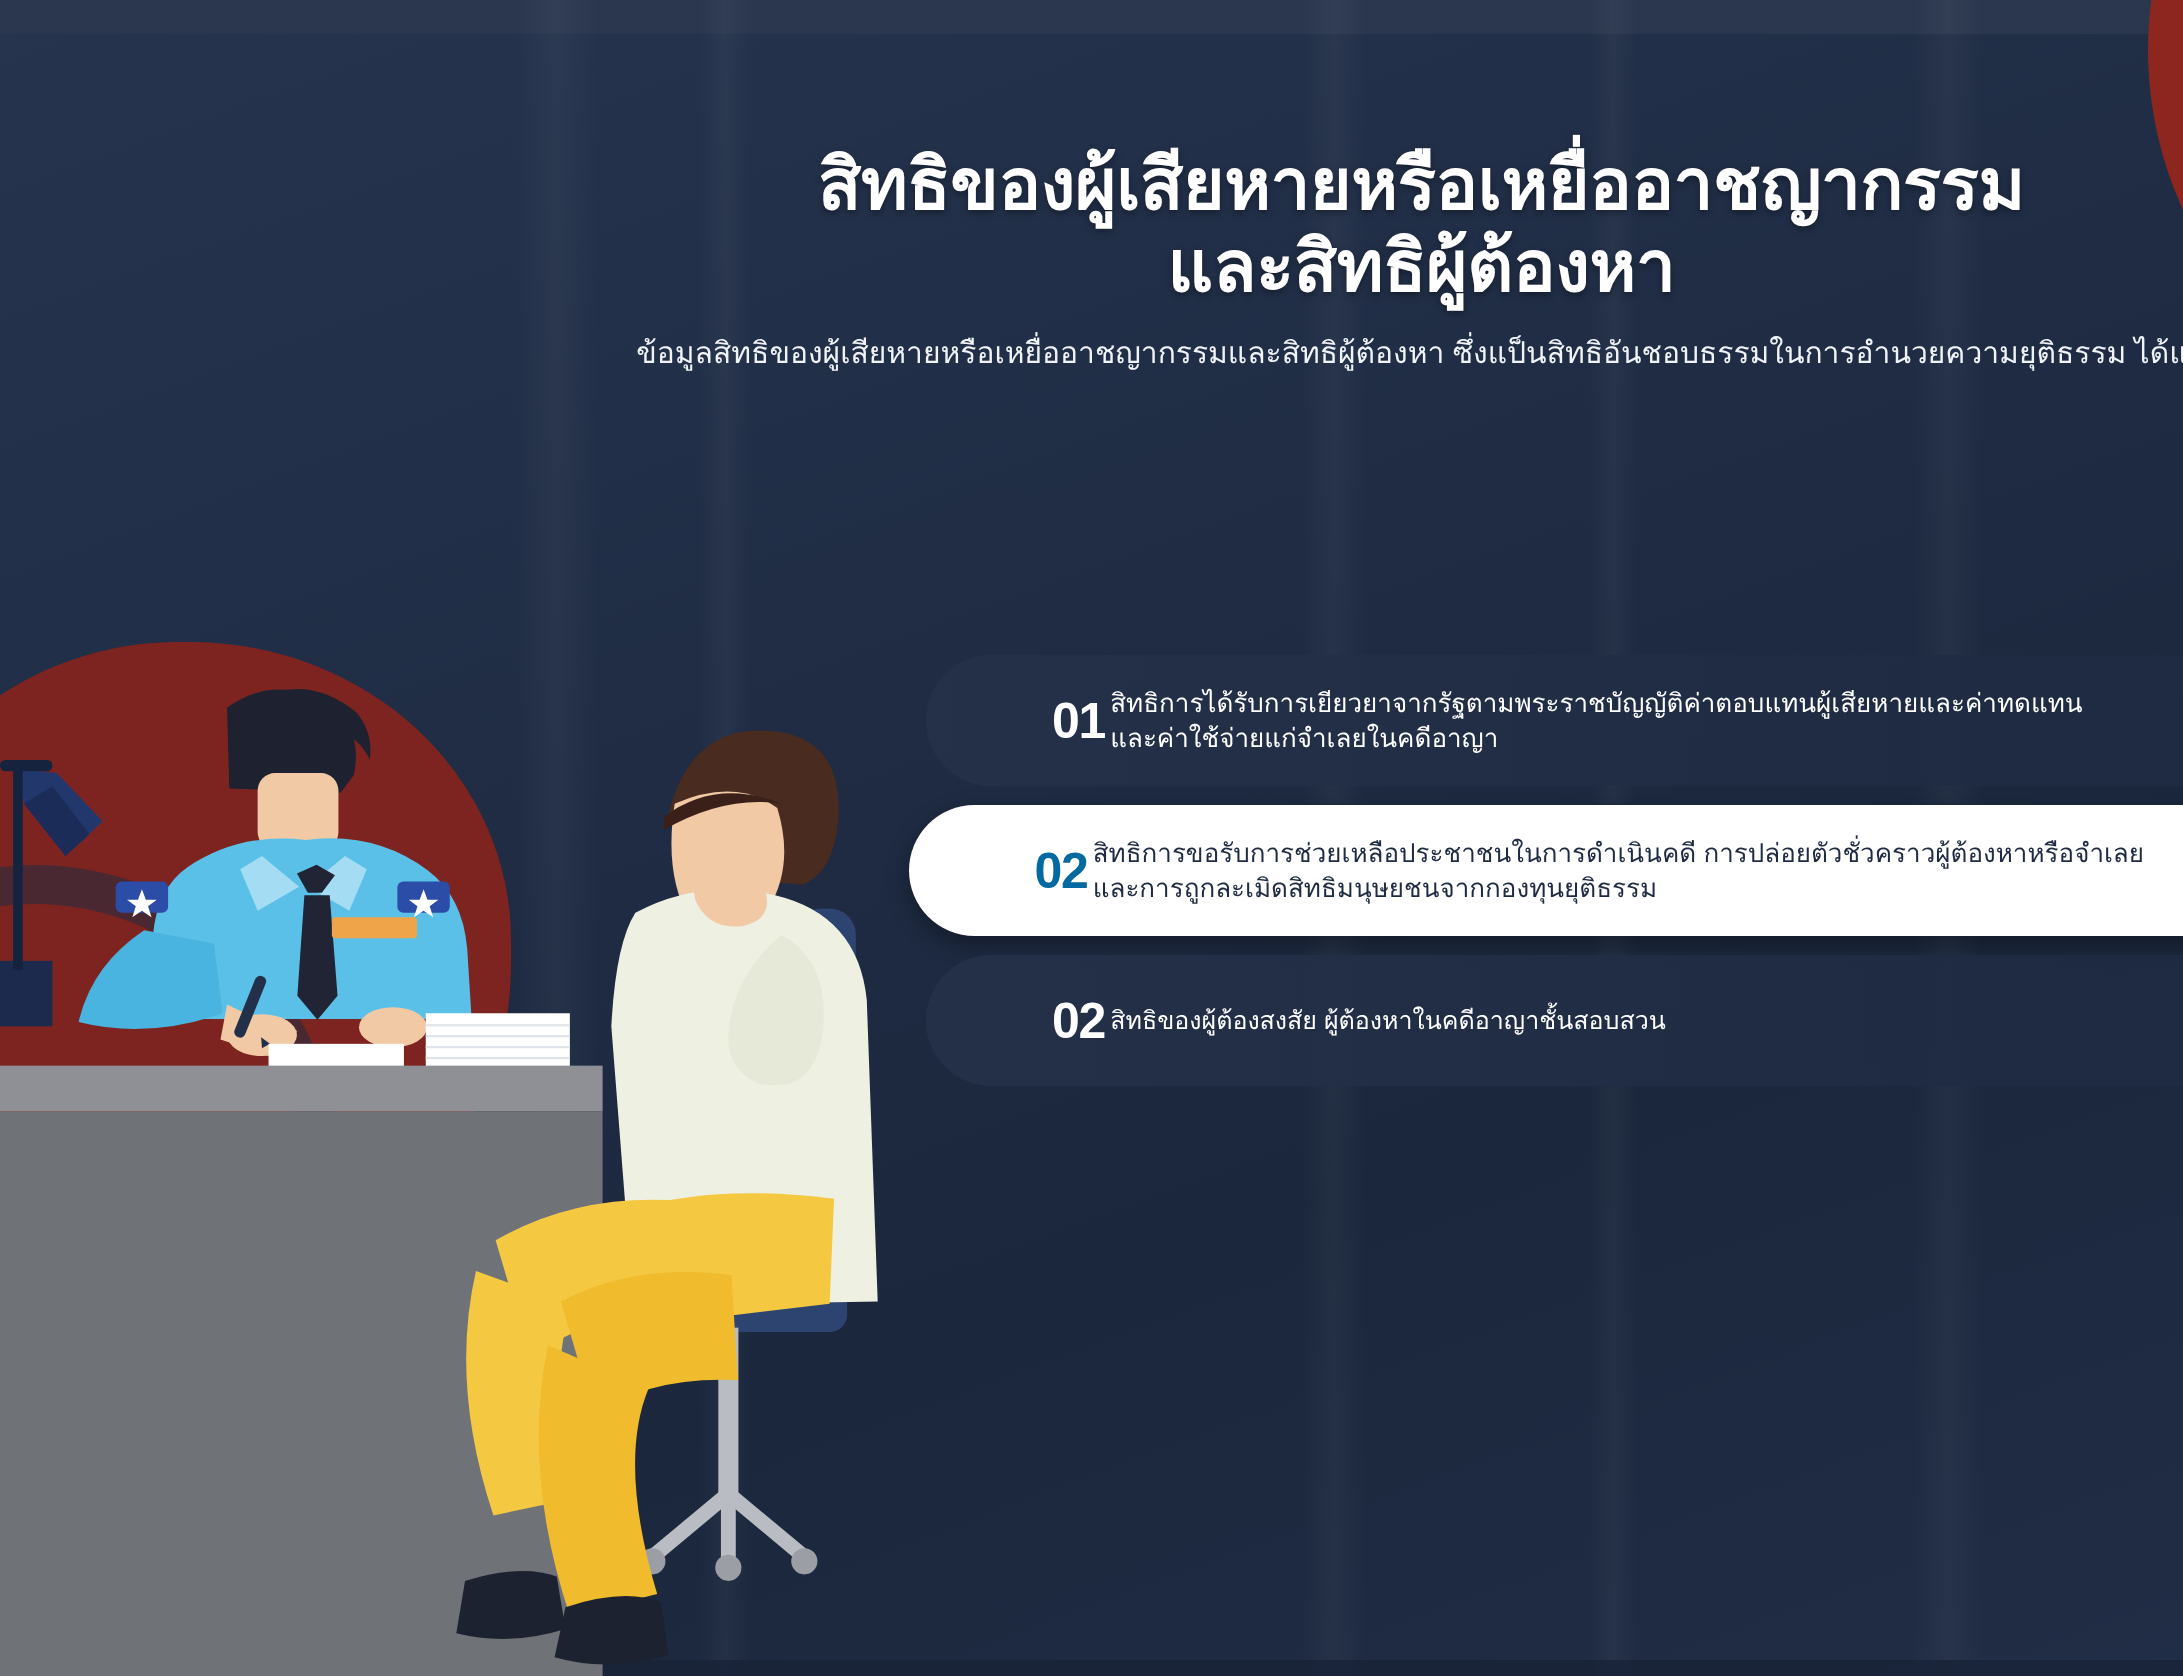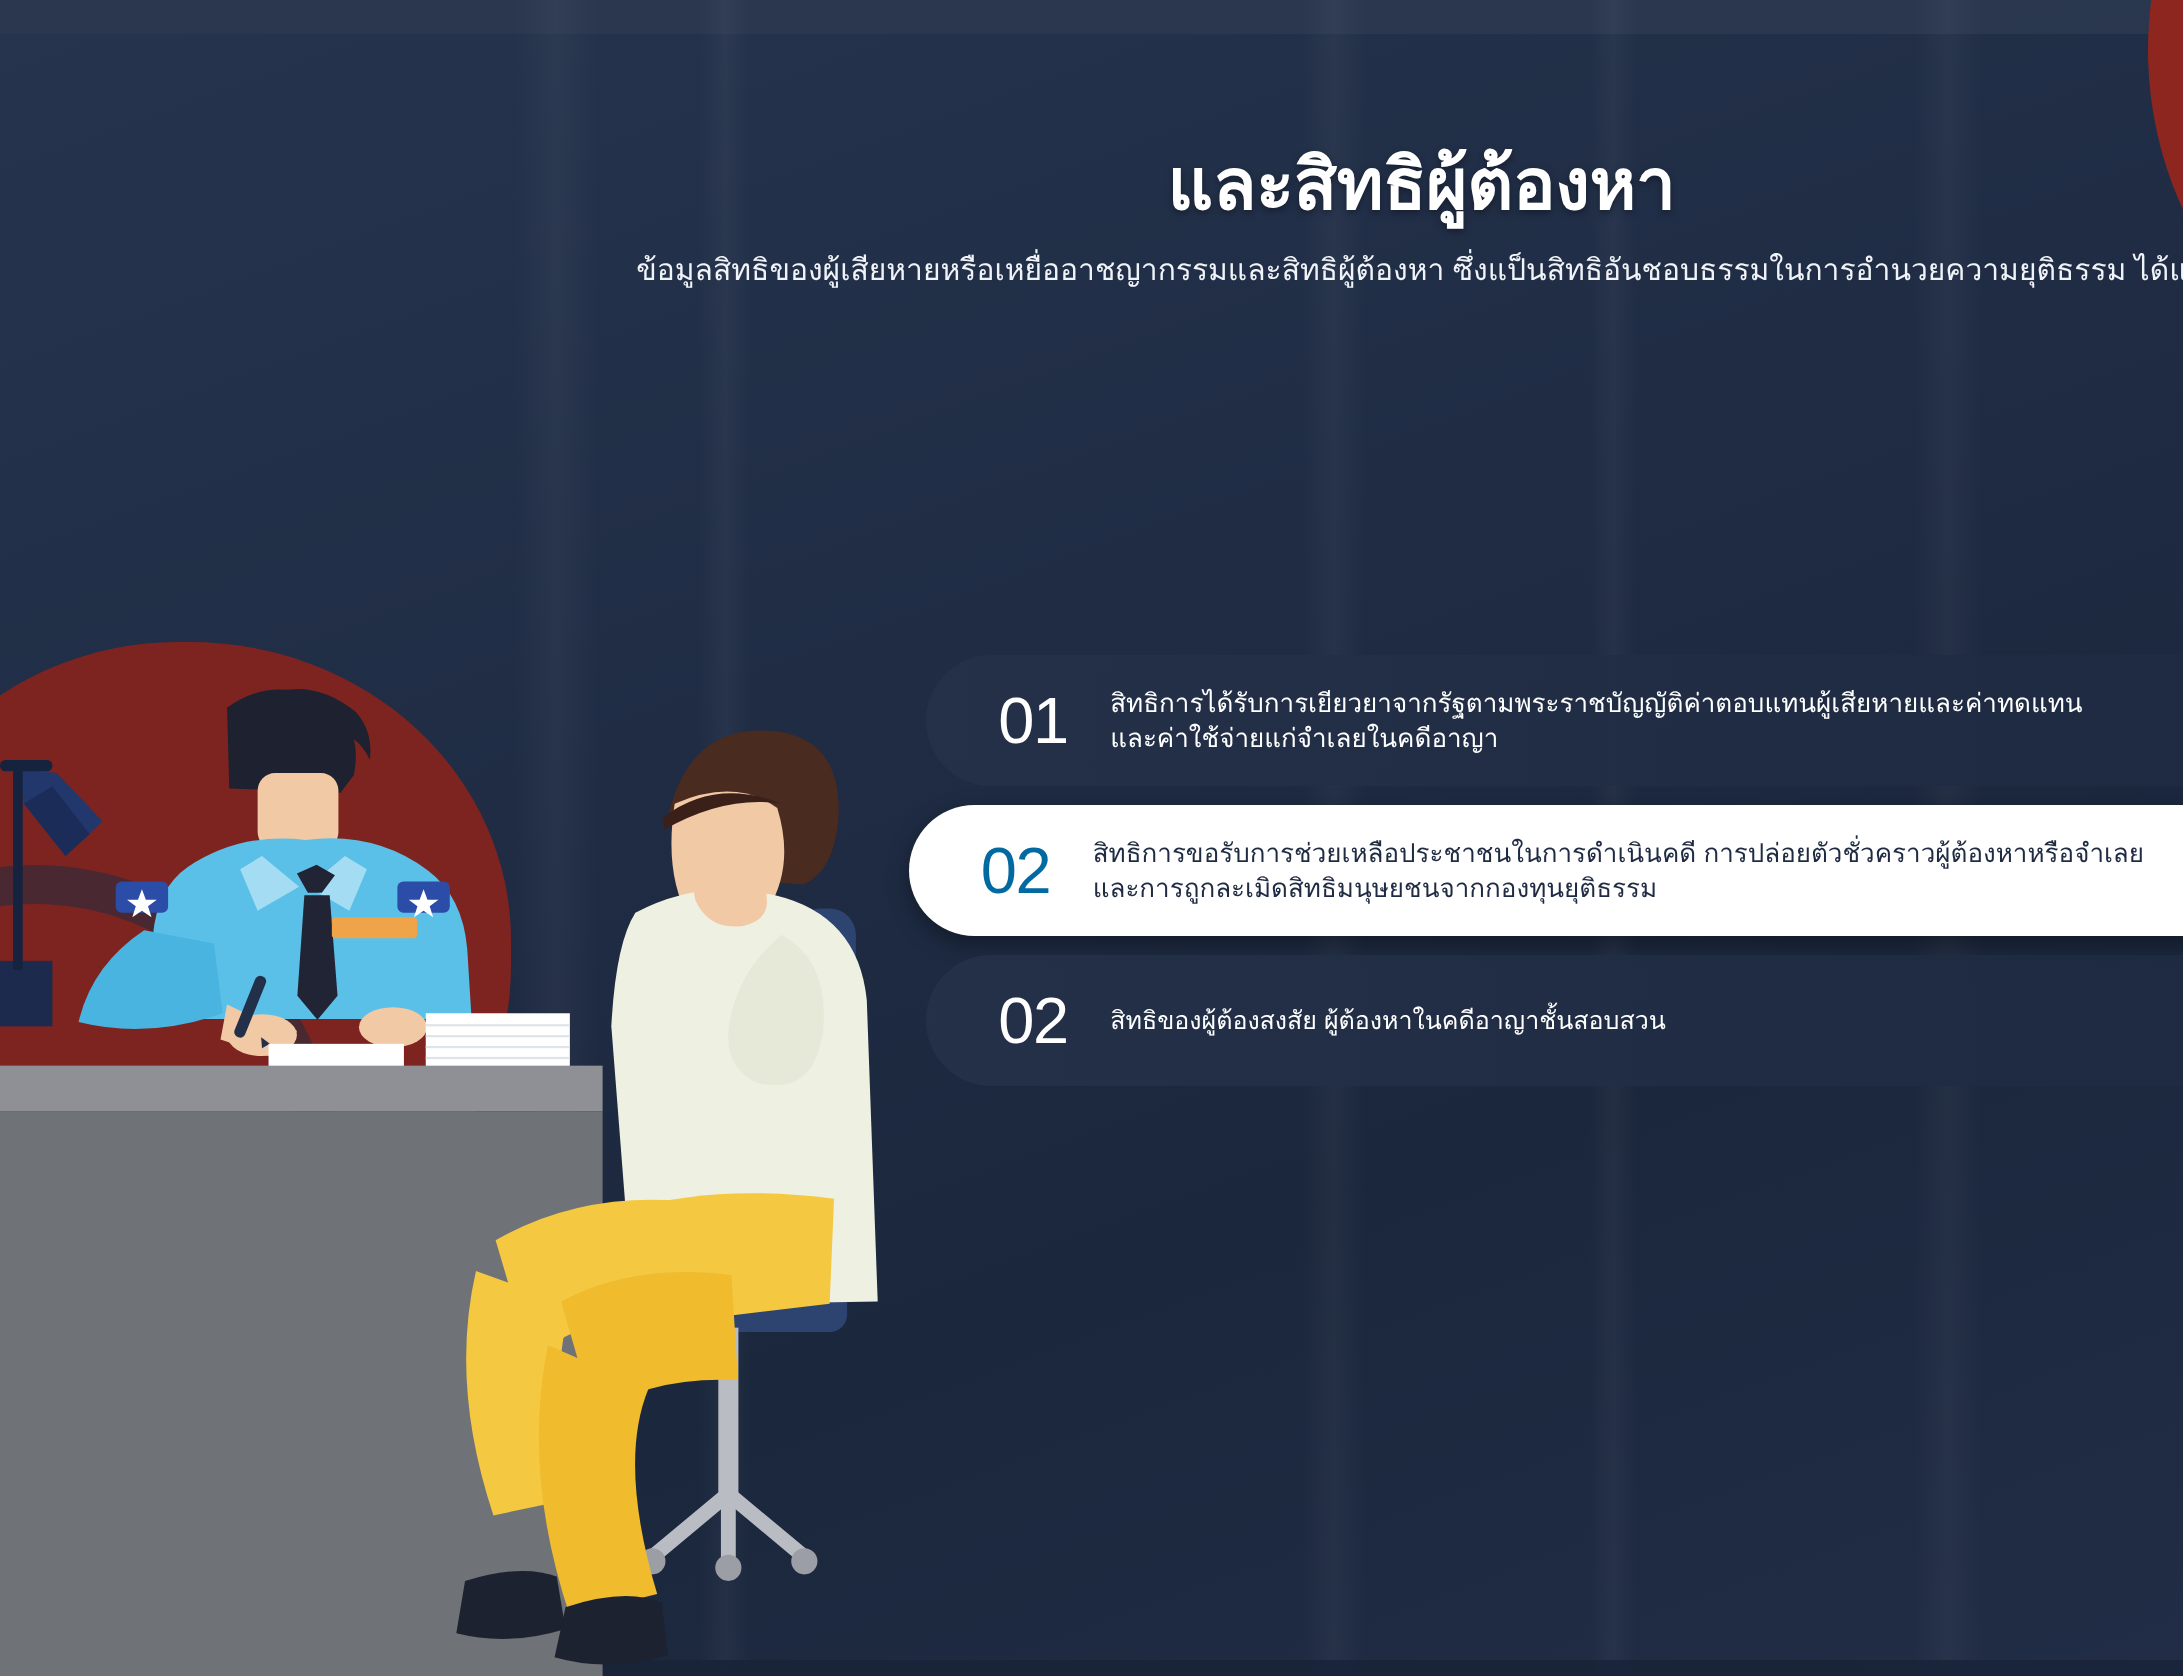--- a/index.html
+++ b/index.html
@@ -75,22 +75,22 @@
     background:linear-gradient(90deg,rgba(36,49,73,.92) 0%,rgba(31,43,66,.92) 60%,rgba(31,43,66,.55) 100%);
   }
   .item.light {
     background:#ffffff;
     box-shadow:0 7.9px 22px rgba(0,0,0,.35);
     margin-left:-17.5px; width:calc(100% + 17.5px);
   }
   .item + .item { margin-top:19px; }
 
   .num {
-    font-size:65px; font-weight:normal; line-height:1;
-    min-width:144px; text-align:center; letter-spacing:-1.3px;
+    font-size:50px; font-weight:bold; line-height:1;
+    min-width:144px; text-align:right; letter-spacing:-1.3px;
   }
   .item.dark .num { color:#ffffff; }
   .item.light .num { color:#0369a1; }
 
   .itxt { font-size:26px; line-height:1.32; flex:1; padding-left:5.2px; }
   .item.dark .itxt { color:#ffffff; }
   .item.light .itxt { color:#1f2b42; }
   .itxt .ln { display:block; }
 
   .item.three .itxt { font-size:25px; }
@@ -199,20 +199,21 @@
       <path d="M1285 1540 q170 -90 390 -60 l15 240 q-200 -10 -330 80 Z" fill="#f0bb2c"></path>
       <path d="M1255 1640 q-60 290 50 620 l200 -50 q-90 -300 -20 -470 Z" fill="#f0bb2c"></path>
 
       <path d="M1065 2180 q130 -40 210 -10 l20 120 q-130 40 -250 10 Z" fill="#1d2230"></path>
       <path d="M1295 2240 q140 -45 220 -10 l15 120 q-140 40 -260 5 Z" fill="#1d2230"></path>
     </g>
   </svg>
 
   <div class="header">
     <div class="title">
+      <span class="l1">สิทธิของผู้เสียหายหรือเหยื่ออาชญากรรม</span>
       <span class="l2">และสิทธิผู้ต้องหา</span>
     </div>
     <div class="subtitle">ข้อมูลสิทธิของผู้เสียหายหรือเหยื่ออาชญากรรมและสิทธิผู้ต้องหา ซึ่งแป็นสิทธิอันชอบธรรมในการอำนวยความยุติธรรม ได้แก่</div>
   </div>
 
   <div class="items">
 
     <div class="item dark">
       <div class="num">01</div>
       <div class="itxt">

